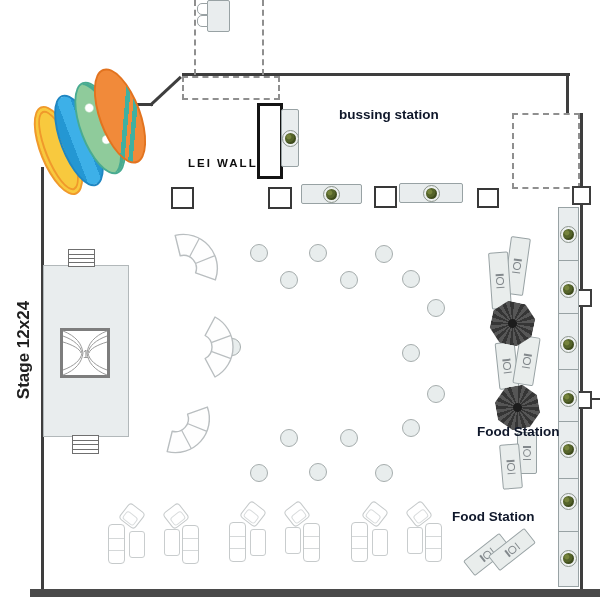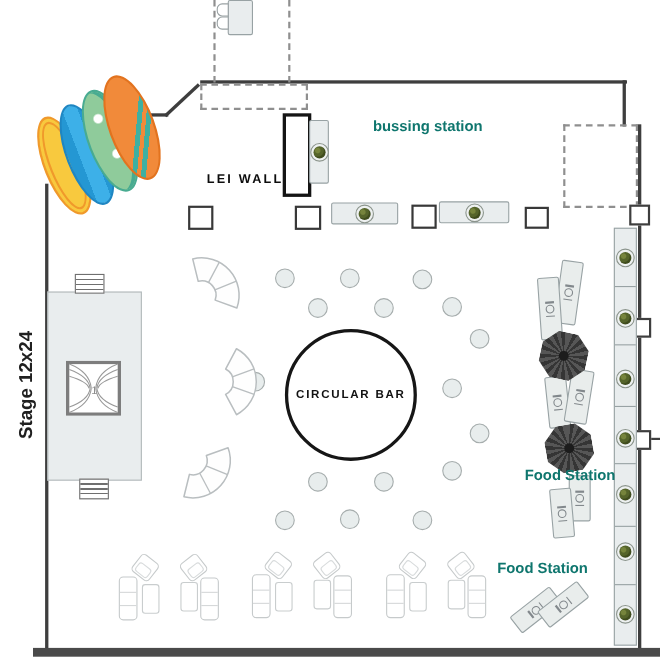--- a/index.html
+++ b/index.html
@@ -34,21 +34,21 @@
            border:3px solid #141414;z-index:2;}
   
   .stage{position:absolute;left:43px;top:265px;width:84px;height:170px;background:#e9edee;
          border:1.5px solid #b2b8ba;z-index:2;}
   .steps{position:absolute;background:#fff;border:1.5px solid #6f6f6f;z-index:2;
          background-image:repeating-linear-gradient(to bottom,transparent 0 3.5px,#6f6f6f 3.5px 4.5px);}
   .stage-curtain{position:absolute;left:60px;top:328px;width:50px;height:50px;z-index:3;}
   .stage-label{position:absolute;left:-45px;top:339px;width:140px;height:22px;transform:rotate(-90deg);
          text-align:center;font-size:17px;font-weight:700;color:#202020;z-index:2;}
   
-  .lbl{position:absolute;color:#0f766e;font-weight:600;font-size:13.5px;z-index:5;white-space:nowrap;}
+  .lbl{position:absolute;color:#0f172a;font-weight:600;font-size:13.5px;z-index:5;white-space:nowrap;}
   .lbl-lei{left:188px;top:157px;font-size:11.5px;font-weight:800;letter-spacing:2px;color:#0d0d0d;}
   
   .lsofa,.lchair,.ltable{position:absolute;background:#fff;border:1.5px solid #c6cacb;z-index:2;}
   .lsofa{border-radius:4px;}
   .lsofa::before,.lsofa::after{content:"";position:absolute;left:0;right:0;height:1px;background:#d5d8d9;}
   .lsofa::before{top:33%;} .lsofa::after{top:66%;}
   .lchair{border-radius:4px;}
   .lchair::after{content:"";position:absolute;left:2px;right:2px;bottom:1px;height:45%;
                  border:1px solid #d8dbdc;border-radius:3px;}
   .ltable{border-radius:3px;border-color:#c9cdce;}
@@ -85,23 +85,20 @@
 <body>
 
 <div class="canvas" id="plan">
 
   <div class="lbl" style="left:339px;top:107px;">bussing station</div>
 
   <div class="lbl lbl-lei">LEI WALL</div>
 
   <div class="leiwall"></div>
 
-  <div class="bar">
-    <span>CIRCULAR BAR</span>
-  </div>
 
   <div class="stage"></div>
   <div class="stage-label">Stage 12x24</div>
   <div class="stage-curtain">
     <svg width="50" height="50" viewBox="0 0 50 50">
       <rect x="1.5" y="1.5" width="47" height="47" fill="#fff" stroke="#7d7d7d" stroke-width="3"></rect>
       <g stroke="#9a9a9a" stroke-width="1" fill="none">
         <path d="M3 3 C 16 8 22 16 23 25"></path>
           <path d="M3 8 C 14 12 21 18 22 25"></path>
         <path d="M3 14 C 13 17 20 21 21 25"></path>

